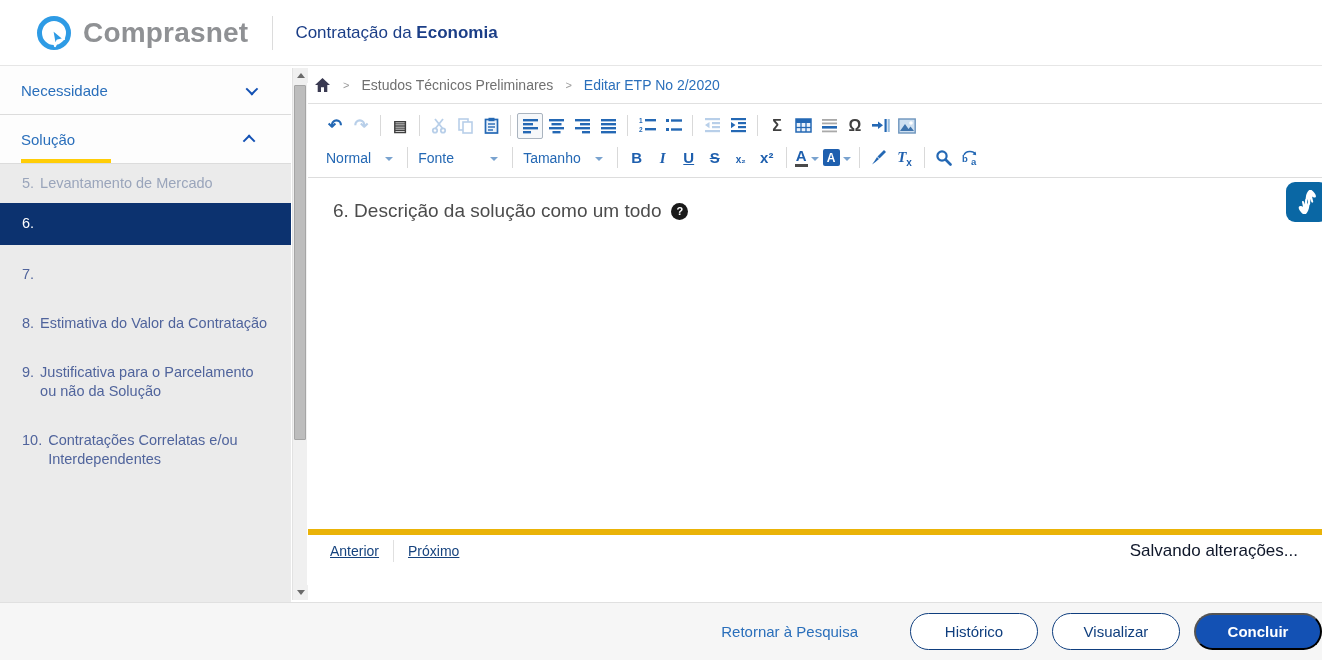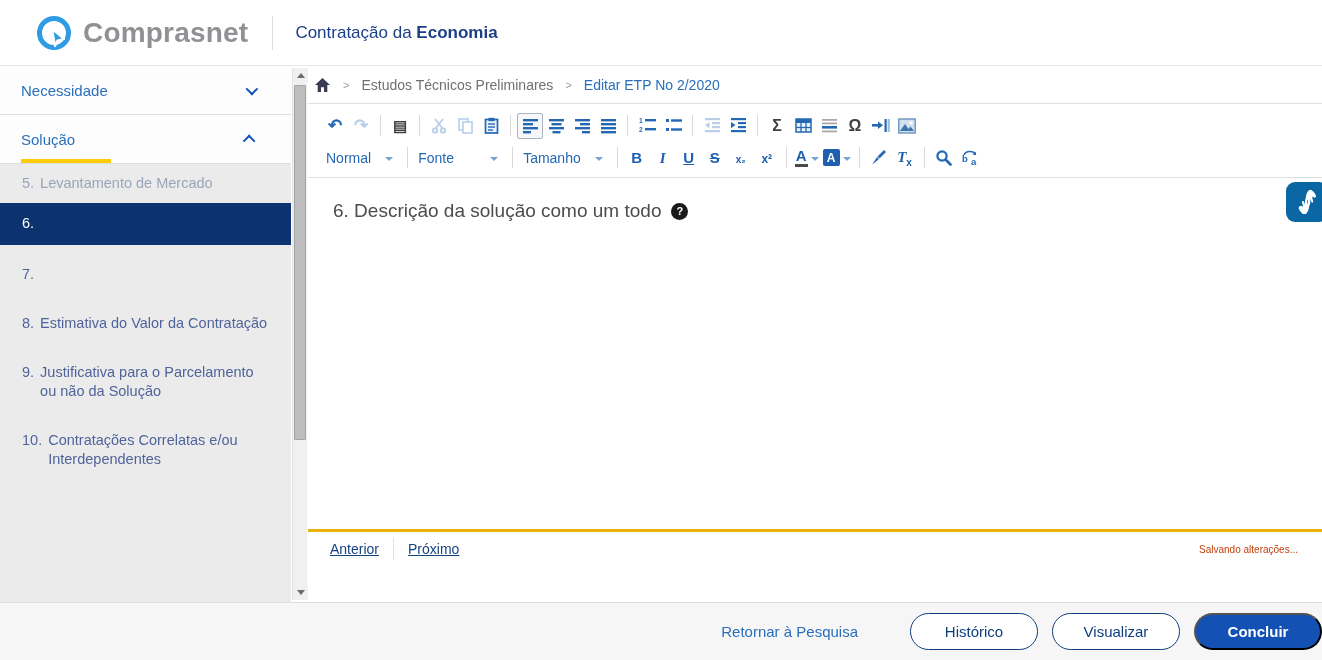--- a/index.html
+++ b/index.html
@@ -63,24 +63,24 @@
   .color-btn { display:flex; align-items:center; gap:3px; cursor:pointer; margin:0 2px; }
   .A-under { font-weight:bold; color:#1e5fae; font-size:15px; border-bottom:3px solid #4a4a4a; line-height:1.1; padding:0 1px; }
   .A-box { width:17px; height:17px; background:#1e5fae; color:#fff; font-weight:bold; font-size:12px; display:flex; align-items:center; justify-content:center; border-radius:2px; }
 
   
   .editor-body { position:relative; height:388px; }
   .doc-heading { position:absolute; top:22px; left:25px; font-size:19px; color:#4c4c4c; display:flex; align-items:center; gap:10px; }
   .help-badge { width:17px; height:17px; border-radius:50%; background:#1a1a1a; color:#fff; font-size:11px; font-weight:bold; display:flex; align-items:center; justify-content:center; cursor:pointer; }
 
   
-  .editor-nav { position:absolute; bottom:0; left:0; right:0; height:37px; border-top:3px solid #eab308; display:flex; align-items:center; padding:0 24px 0 22px; }
+  .editor-nav { position:absolute; bottom:0; left:0; right:0; height:37px; border-top:6px solid #eab308; display:flex; align-items:center; padding:0 24px 0 22px; }
   .nav-link { color:#16437e; font-size:14px; text-decoration:underline; cursor:pointer; }
   .nav-sep { width:1px; height:22px; background:#e0e0e0; margin:0 14px; }
-  .saving { margin-left:auto; color:#c2410c; font-size:10px; }
+  .saving { margin-left:auto; color:#0f172a; font-size:17px; }
 
   
   .footer { position:absolute; left:0; bottom:0; width:1322px; height:58px; background:#f6f6f6; border-top:1px solid #e0e0e0; display:flex; align-items:center; justify-content:flex-end; padding-right:0; }
   .return-link { color:#2a6fbb; font-size:15px; cursor:pointer; margin-right:52px; }
   .btn { height:37px; border-radius:19px; font-size:15px; display:flex; align-items:center; justify-content:center; cursor:pointer; margin-right:14px; font-family:"Liberation Sans", sans-serif; }
   .btn.outline { border:1px solid #0f3e7e; color:#0f3e7e; background:#fff; width:128px; }
   .btn.primary { background:#1351b4; color:#fff; font-weight:bold; width:128px; margin-right:0; }
 
   
   .vlibras { position:absolute; top:182px; right:-6px; width:42px; height:40px; background:#0a67a4; border-radius:9px; display:flex; align-items:center; justify-content:center; cursor:pointer; z-index:9; }
@@ -326,21 +326,21 @@
         <span class="dd">
           <span>Tamanho</span>
             <span class="caret"></span>
         </span>
         <span class="tb-sep"></span>
         <span class="fmt"><b>B</b></span>
         <span class="fmt"><span class="ital">I</span></span>
         <span class="fmt"><span class="und">U</span></span>
         <span class="fmt"><span class="strk">S</span></span>
         <span class="fmt"><b style="font-size:10px;">x₂</b></span>
-        <span class="fmt"><b style="font-size:12px;">x²</b></span>
+        <span class="fmt"><b style="font-size:15px;">x²</b></span>
         <span class="tb-sep"></span>
         <span class="color-btn">
           <span class="A-under">A</span>
             <span class="caret"></span>
         </span>
         <span class="color-btn">
           <span class="A-box">A</span>
             <span class="caret"></span>
         </span>
         <span class="tb-sep"></span>

